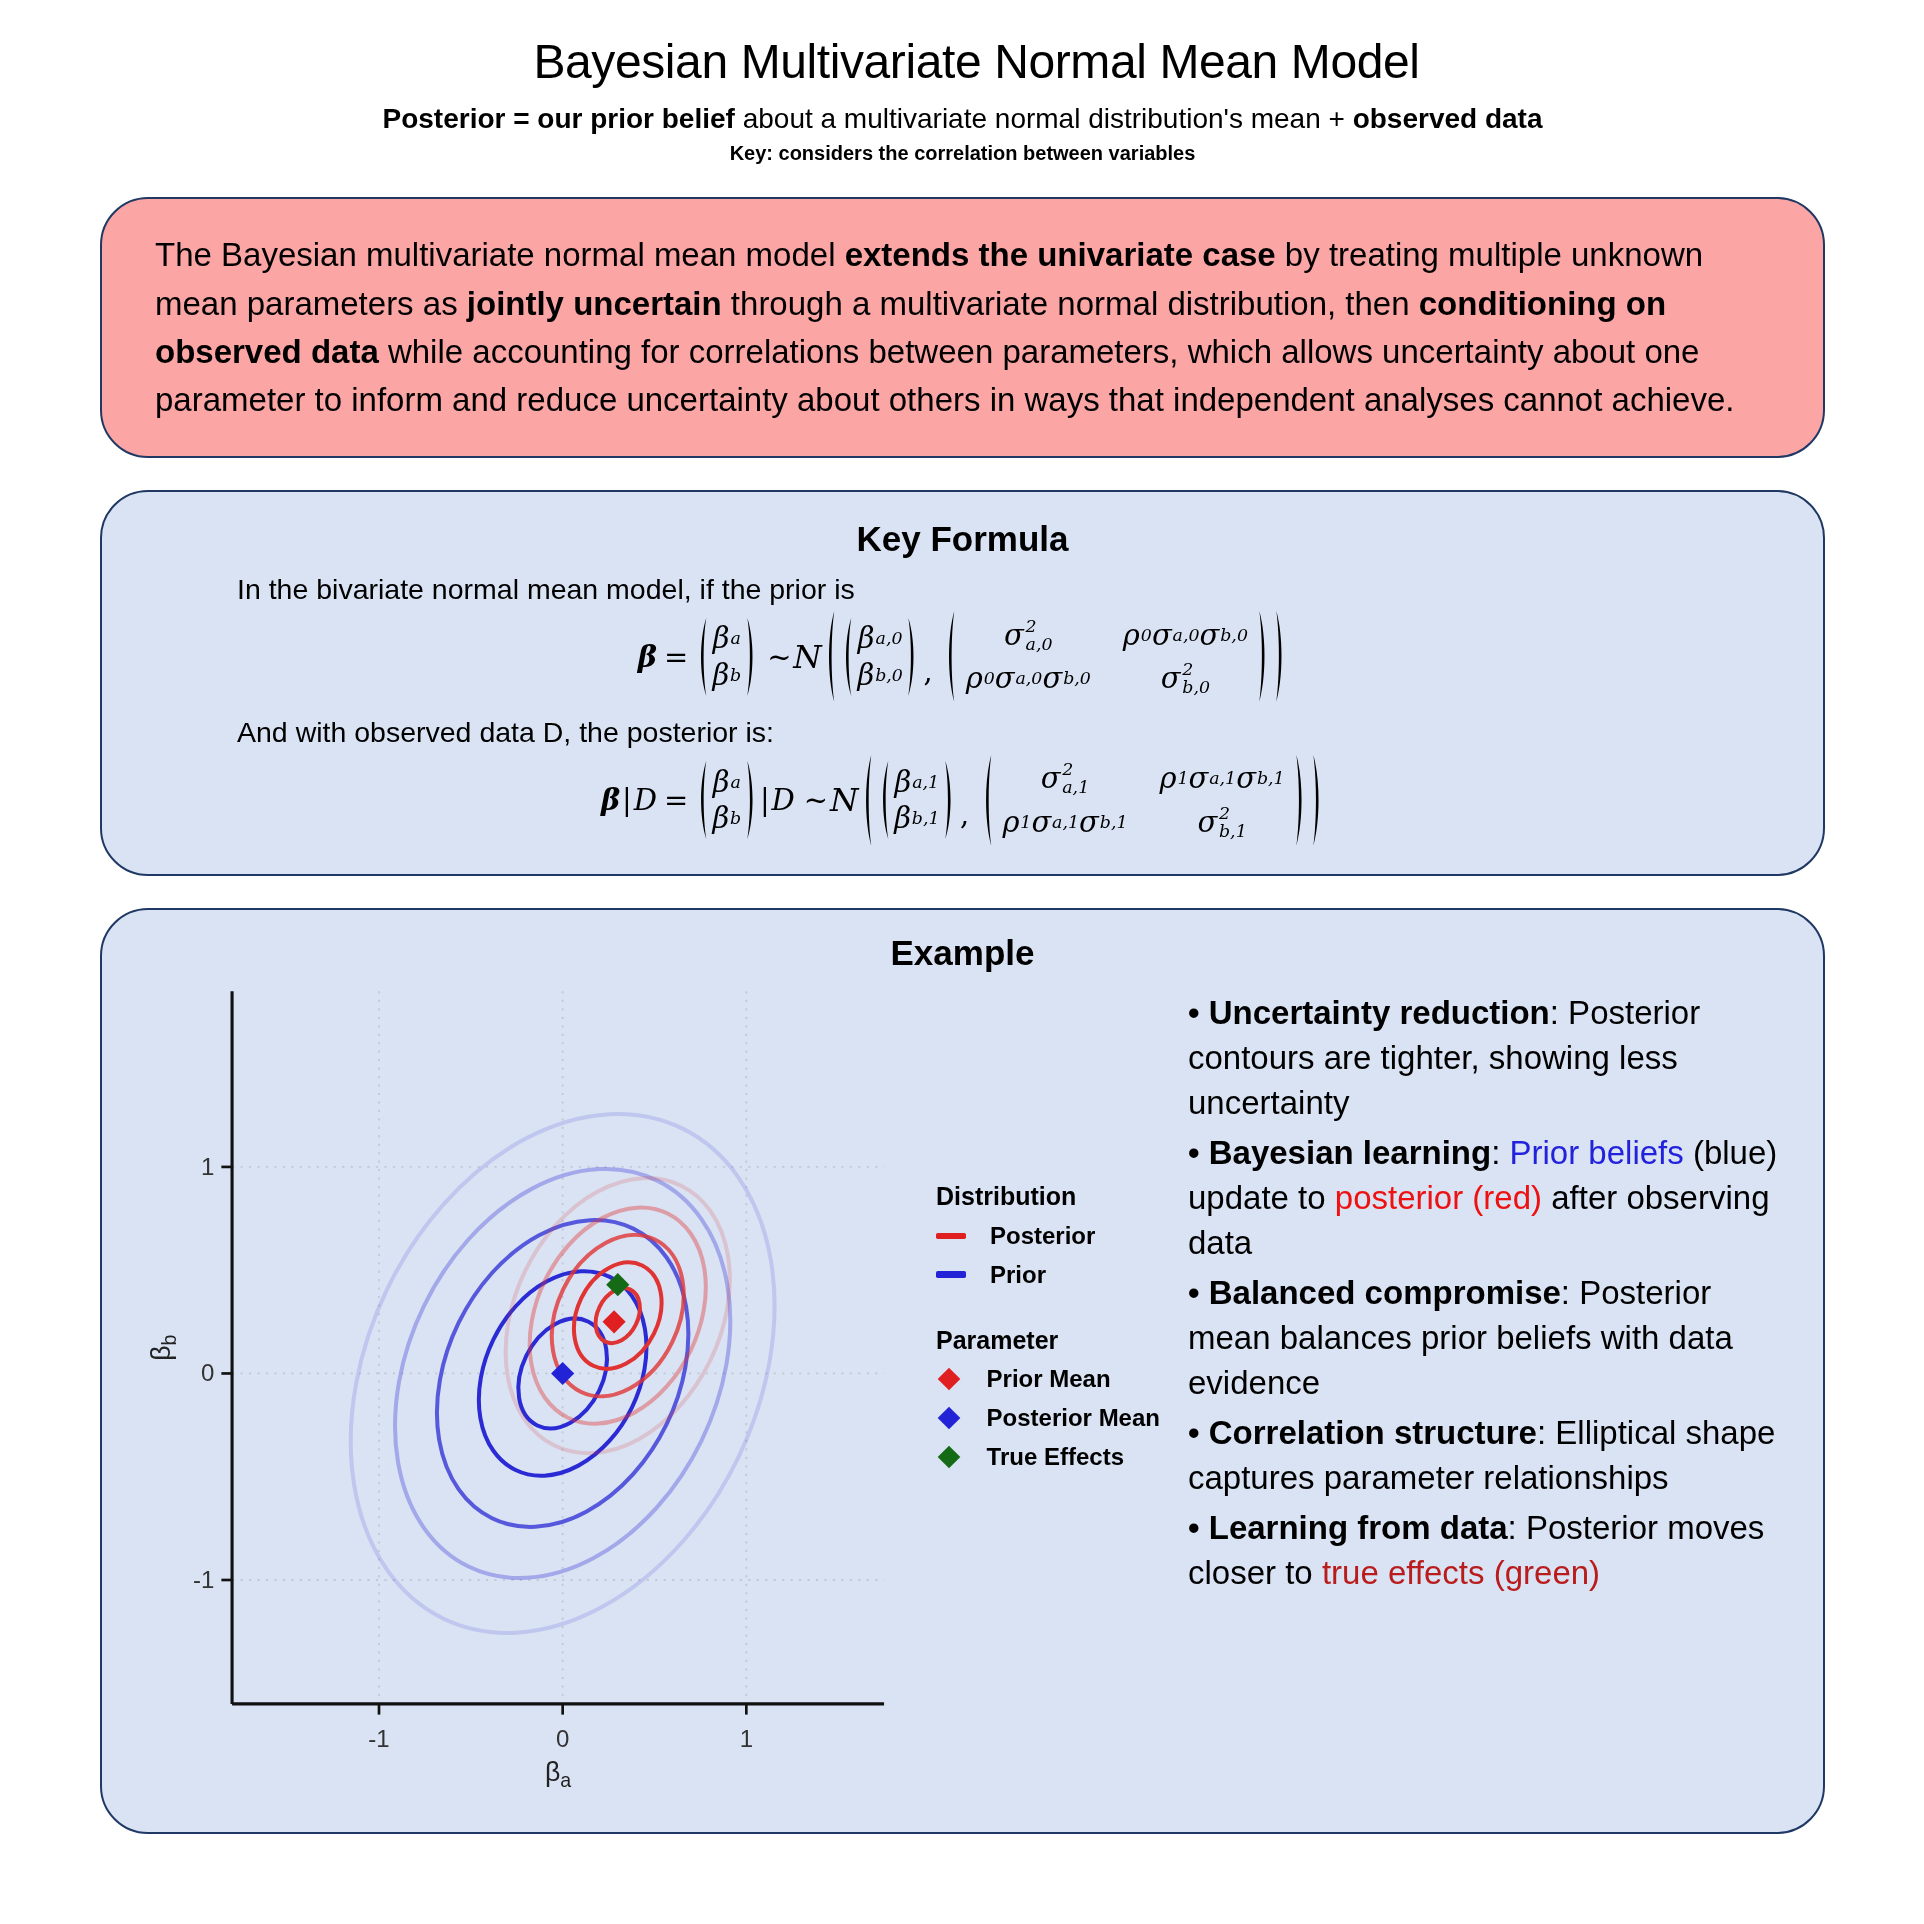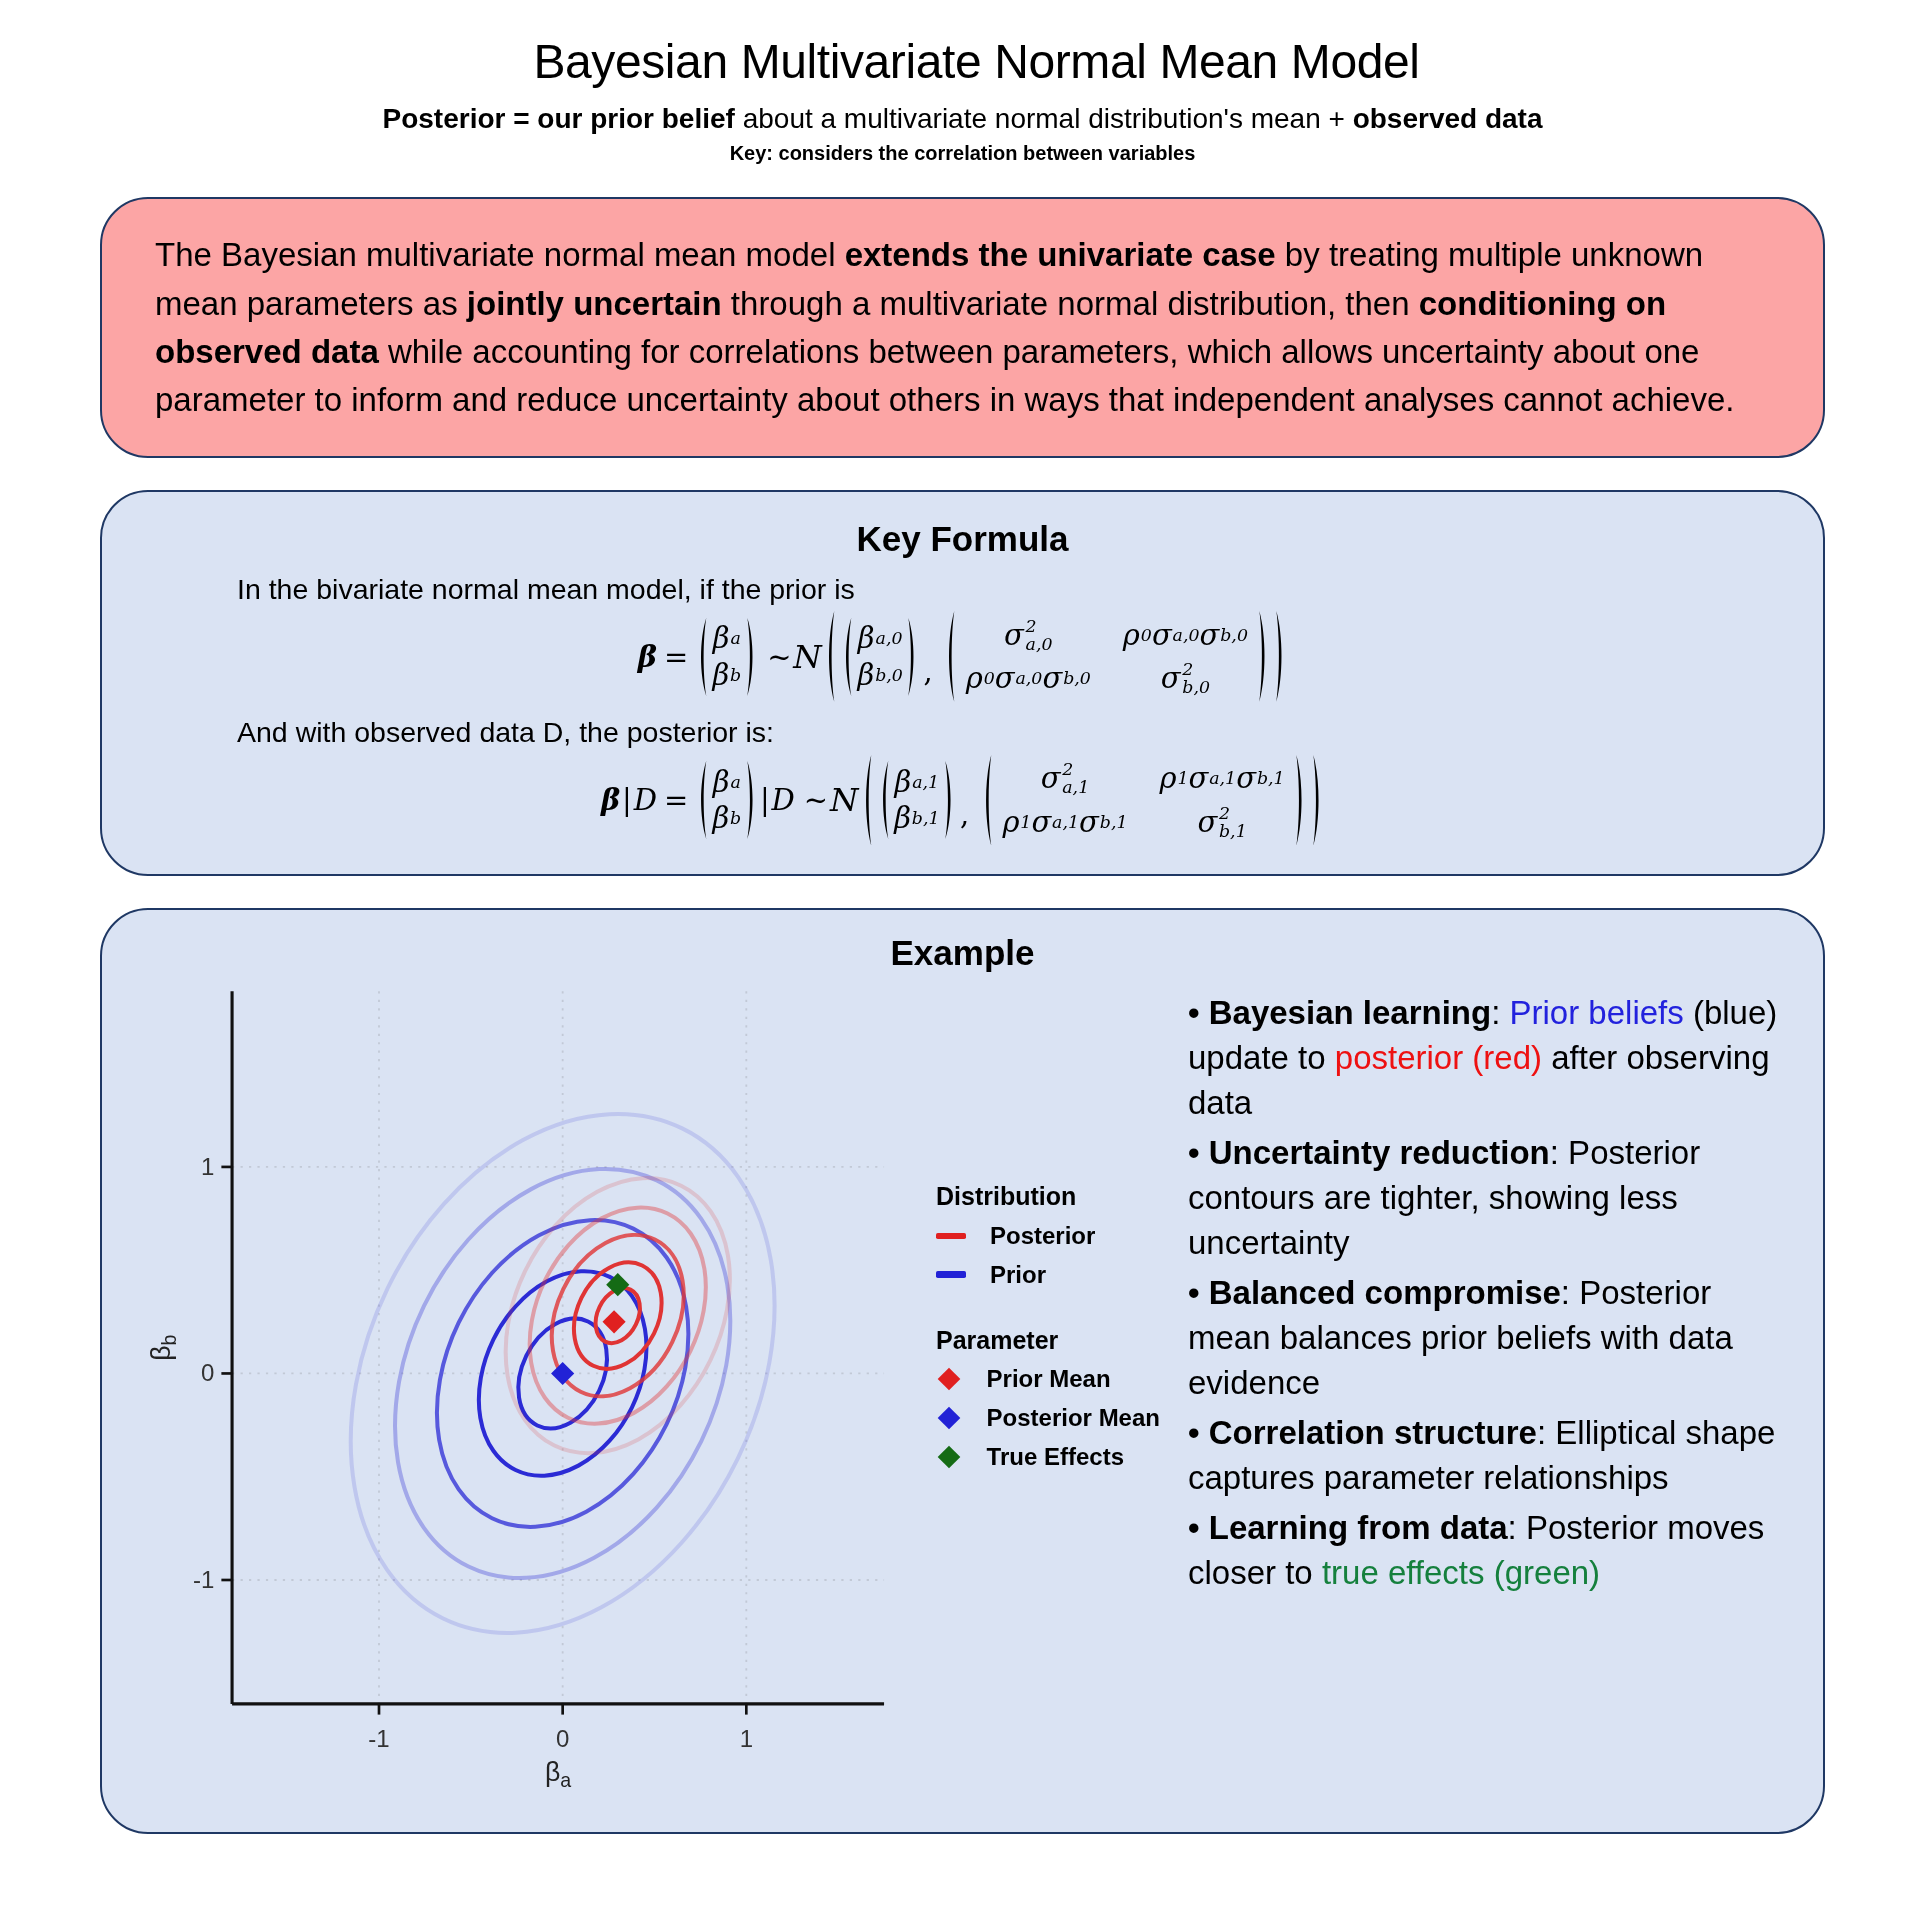--- a/index.html
+++ b/index.html
@@ -421,22 +421,22 @@
         <span class="diamond-swatch" style="background: rgb(34, 34, 214);"></span>
         <span class="legend-label">Posterior Mean</span>
       </div>
       <div class="legend-item">
         <span class="diamond-swatch" style="background: rgb(21, 107, 21);"></span>
         <span class="legend-label">True Effects</span>
       </div>
     </div>
 
     <div class="bullets">
+      <p><span class="b">• Uncertainty reduction</span><span>: Posterior contours are tighter, showing less uncertainty</span></p>
       <p><span class="b">• Bayesian learning</span><span>: </span><span style="color: rgb(34, 34, 221);">Prior beliefs</span><span> (blue) update to </span><span style="color: rgb(238, 17, 17);">posterior (red)</span><span> after observing data</span></p>
-      <p><span class="b">• Uncertainty reduction</span><span>: Posterior contours are tighter, showing less uncertainty</span></p>
       <p><span class="b">• Balanced compromise</span><span>: Posterior mean balances prior beliefs with data evidence</span></p>
       <p><span class="b">• Correlation structure</span><span>: Elliptical shape captures parameter relationships</span></p>
-      <p><span class="b">• Learning from data</span><span>: Posterior moves closer to </span><span style="color: #15803d; text-align: right;">true effects (green)</span></p>
+      <p><span class="b">• Learning from data</span><span>: Posterior moves closer to </span><span style="color: #b91c1c; text-align: right;">true effects (green)</span></p>
     </div>
 
   </div>
 </section>
 
 
 </body></html>

